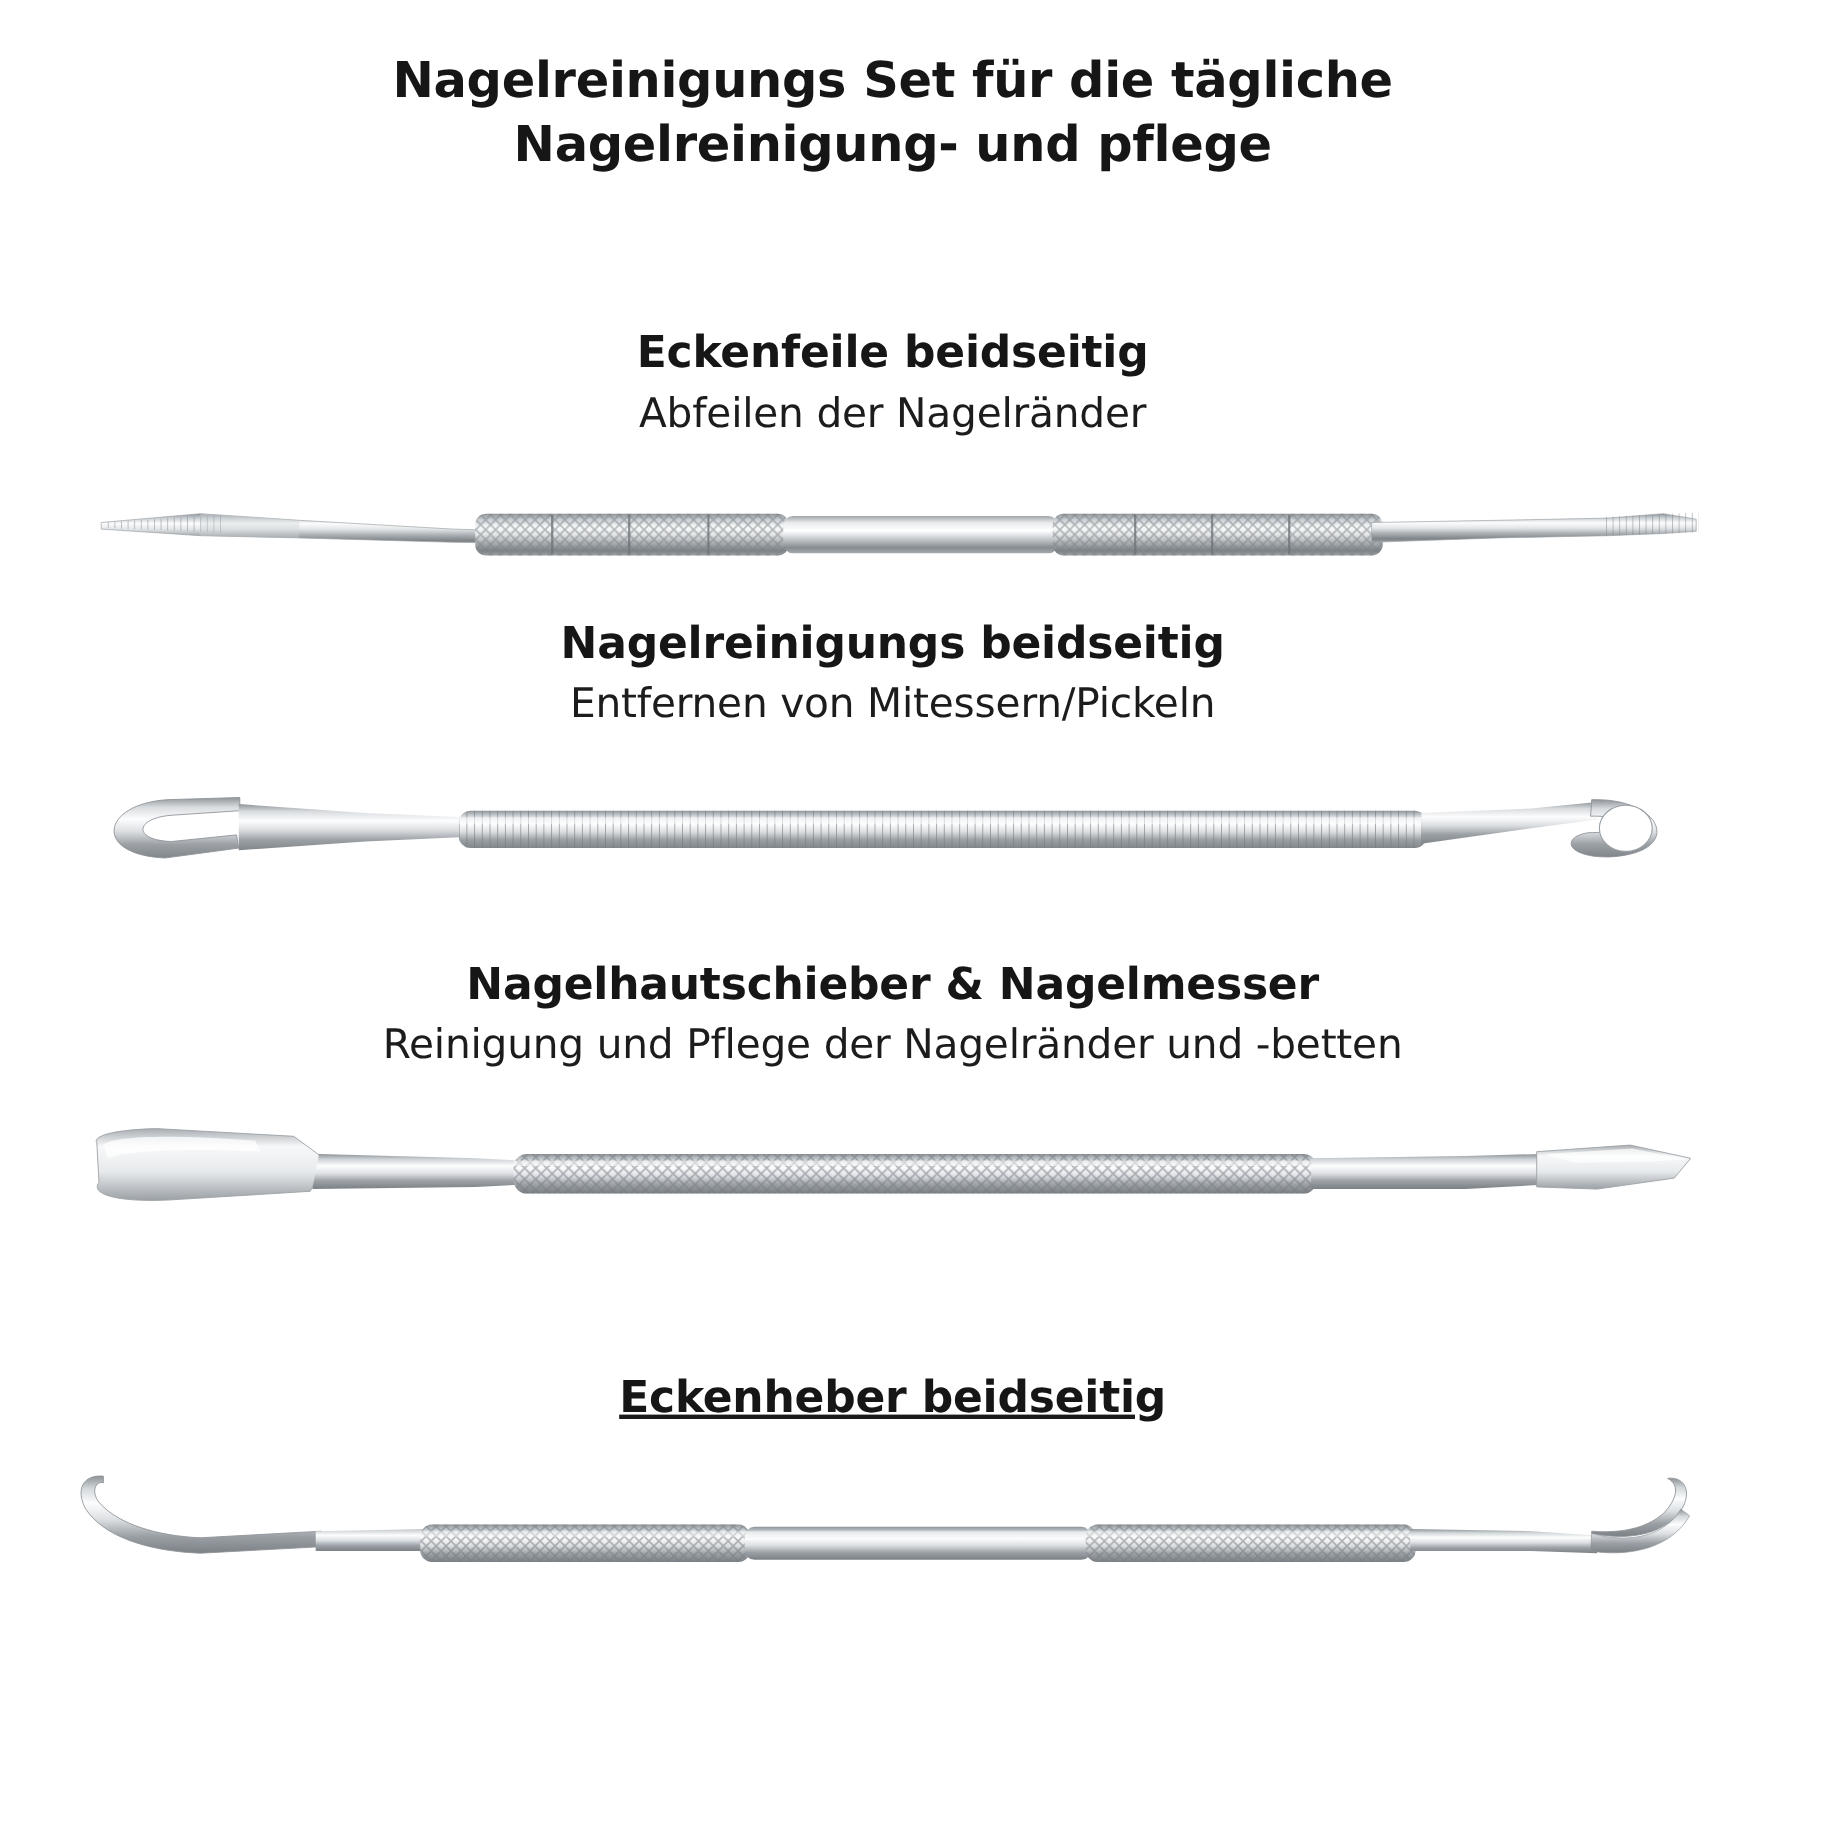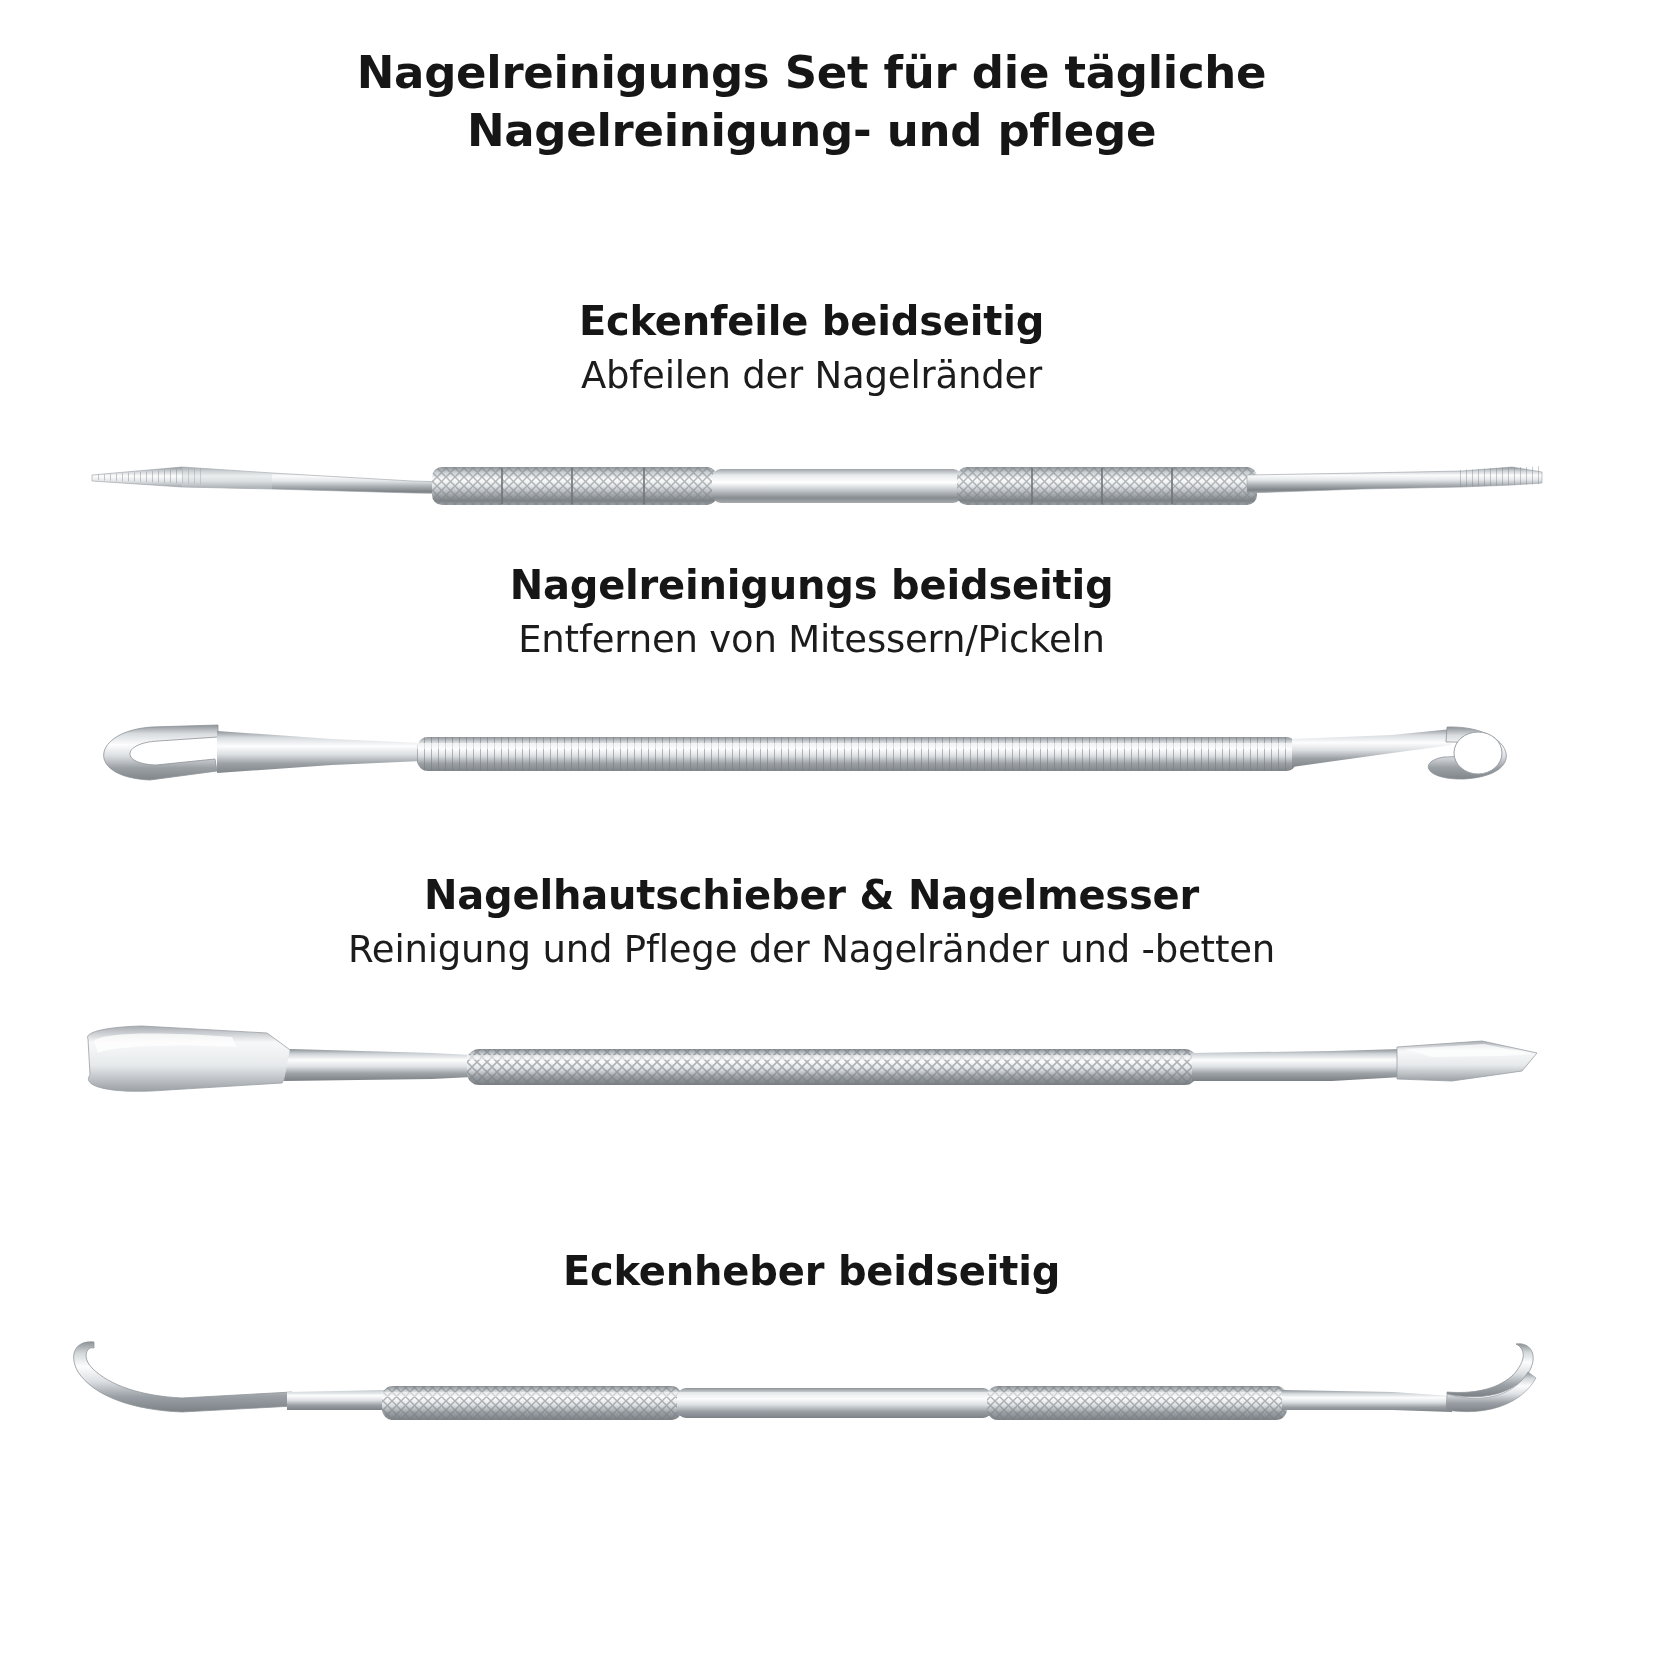--- a/index.html
+++ b/index.html
@@ -205,21 +205,21 @@
         <rect x="435" y="58" width="730" height="5" fill="#ffffff" opacity="0.5"></rect>
 
         <path d="M1160 56 L1300 54 L1370 52 L1370 80 L1300 84 L1160 84 Z" fill="url(#steelC)"></path>
 
         <path d="M1365 50 L1450 44 L1505 56 L1490 74 L1420 84 L1365 82 Z" fill="url(#bladeG)" stroke="#9aa0a5" stroke-width="0.8"></path>
         <path d="M1372 52 L1452 47 L1500 57 L1470 59 L1400 60 Z" fill="#ffffff" opacity="0.7"></path>
       </svg>
     </div>
   </div>
 
-  <div class="section" style="top:1248px;">
+  <div class="section" style="top:1248px;text-decoration:underline;">
     <h2 class="sec-title">Eckenheber beidseitig</h2>
     <div class="tool-wrap">
       <svg width="1560" height="150" viewBox="0 0 1560 150" aria-hidden="true">
         <defs>
           <linearGradient id="steelD" x1="0" y1="0" x2="0" y2="1">
             <stop offset="0%" stop-color="#8d9297"></stop>
             <stop offset="16%" stop-color="#d2d7da"></stop>
             <stop offset="35%" stop-color="#fcfdfd"></stop>
             <stop offset="56%" stop-color="#dde0e3"></stop>
             <stop offset="78%" stop-color="#9aa0a5"></stop>

